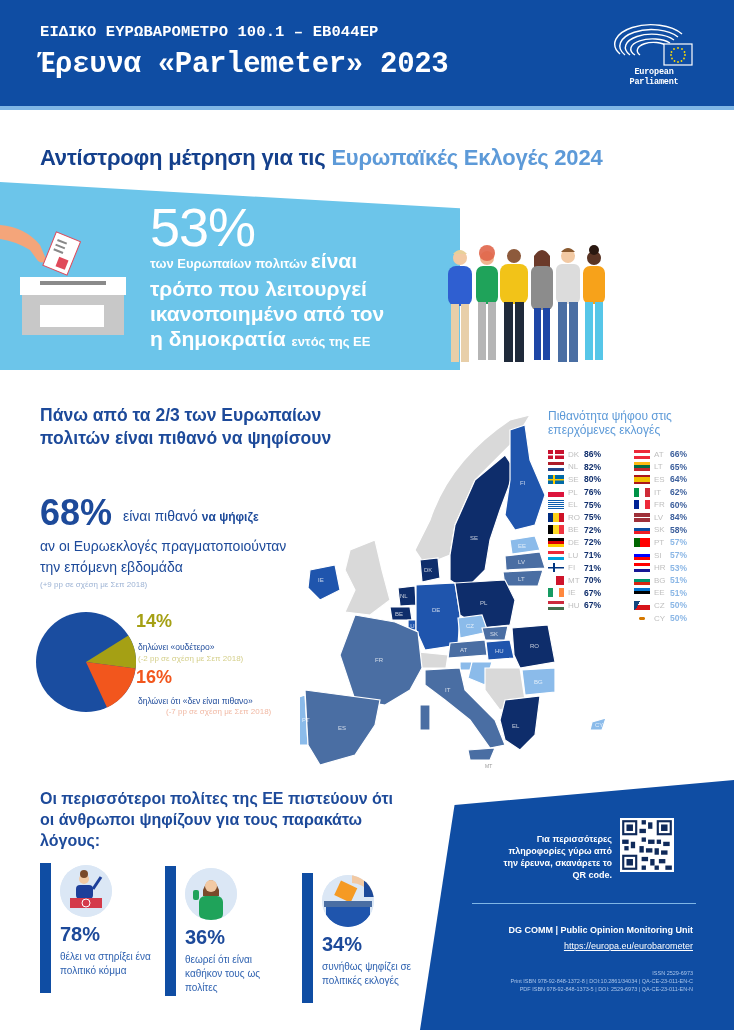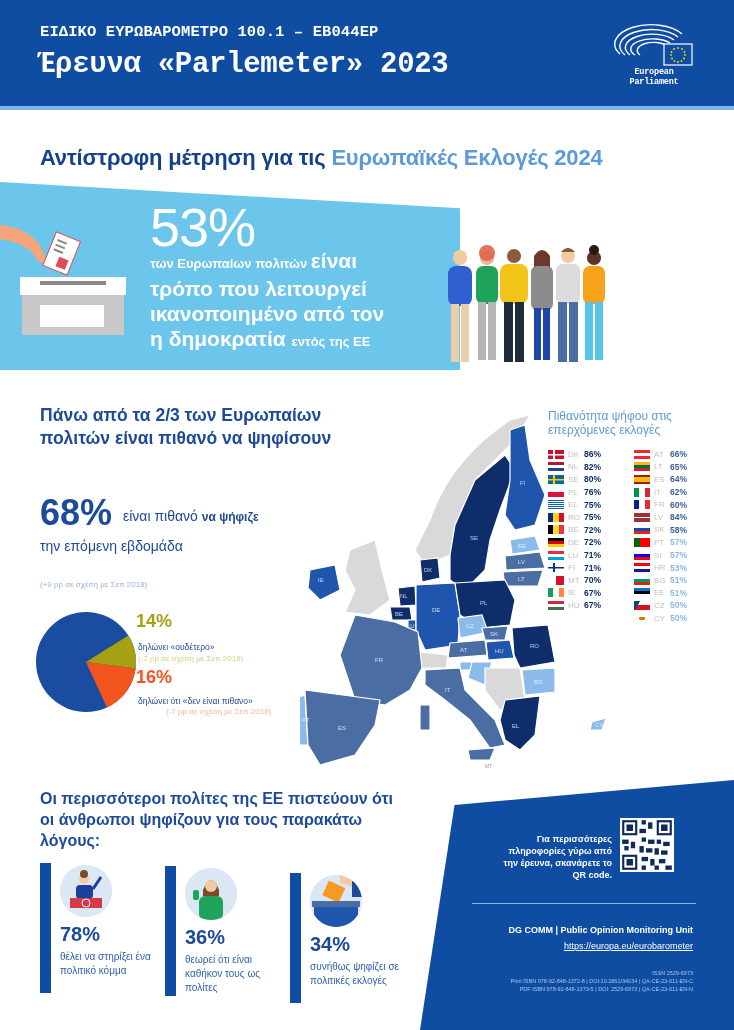--- a/index.html
+++ b/index.html
@@ -61,21 +61,21 @@
 
   
   .reasons-title { position: absolute; left: 40px; top: 788px; font-size: 16px; font-weight: bold; color: #1d4a9a; line-height: 21px; width: 370px; }
   .reason { position: absolute; top: 863px; width: 120px; height: 130px; }
   .reason .bar { position: absolute; left: 0; top: 0; width: 11px; height: 130px; background: #0f4da3; }
   .reason .icon { position: absolute; left: 20px; top: 2px; width: 52px; height: 52px; border-radius: 50%; background: #dbe7f5; overflow: hidden; }
   .reason .pct { position: absolute; left: 20px; top: 60px; font-size: 20px; font-weight: bold; color: #1d4a9a; }
   .reason .txt { position: absolute; left: 20px; top: 87px; font-size: 10px; line-height: 14px; color: #2f62b0; width: 95px; }
   .reason.r1 { left: 40px; }
   .reason.r2 { left: 165px; top: 866px; }
-  .reason.r3 { left: 290px; top: 873px; padding-left: 28px; }
+  .reason.r3 { left: 302px; top: 873px; padding-left: 28px; }
 
   
   .footer-panel { position: absolute; left: 420px; top: 780px; width: 314px; height: 250px; background: #0f4da3; clip-path: polygon(11% 10%, 100% 0, 100% 100%, 0 100%); }
   .qr-text { position: absolute; left: 500px; top: 833px; width: 112px; text-align: right; color: #fff; font-size: 9px; font-weight: bold; line-height: 12px; }
   .qr { position: absolute; left: 620px; top: 818px; width: 54px; height: 54px; background: #fff; }
   .qr-sep { position: absolute; left: 472px; top: 903px; width: 224px; height: 1px; background: #7fb6e6; }
   .dg { position: absolute; left: 468px; top: 925px; width: 225px; text-align: right; color: #fff; font-size: 9px; font-weight: bold; }
   .url { position: absolute; left: 468px; top: 941px; width: 225px; text-align: right; color: #fff; font-size: 9px; text-decoration: underline; }
   .issn { position: absolute; left: 420px; top: 969px; width: 273px; text-align: right; color: #a9c4ea; font-size: 5.5px; line-height: 8px; }
 </style>
@@ -178,20 +178,21 @@
   <rect x="145" y="62" width="8" height="58" fill="#56c6e8"></rect>
     <rect x="155" y="62" width="8" height="58" fill="#56c6e8"></rect>
 </svg>
 
 <div class="likely-title">Πάνω από τα 2/3 των Ευρωπαίων πολιτών είναι πιθανό να ψηφίσουν</div>
 <div class="big68">68%</div>
 <div class="likely-line1">
   <span> είναι πιθανό </span><b>να ψήφιζε</b>
 </div>
 <div class="likely-line2">
+  <div>αν οι Ευρωεκλογές πραγματοποιούνταν</div>
   <div>την επόμενη εβδομάδα</div>
 </div>
 <div class="likely-delta">(+9 pp σε σχέση με Σεπ 2018)</div>
 
 <svg class="pie" viewBox="0 0 100 100">
 
   <circle cx="50" cy="50" r="50" fill="#1a4da0"></circle>
 
   <path d="M50 50 L92.4 23.5 A50 50 0 0 1 99.6 56.5 Z" fill="#a5a014"></path>
 

